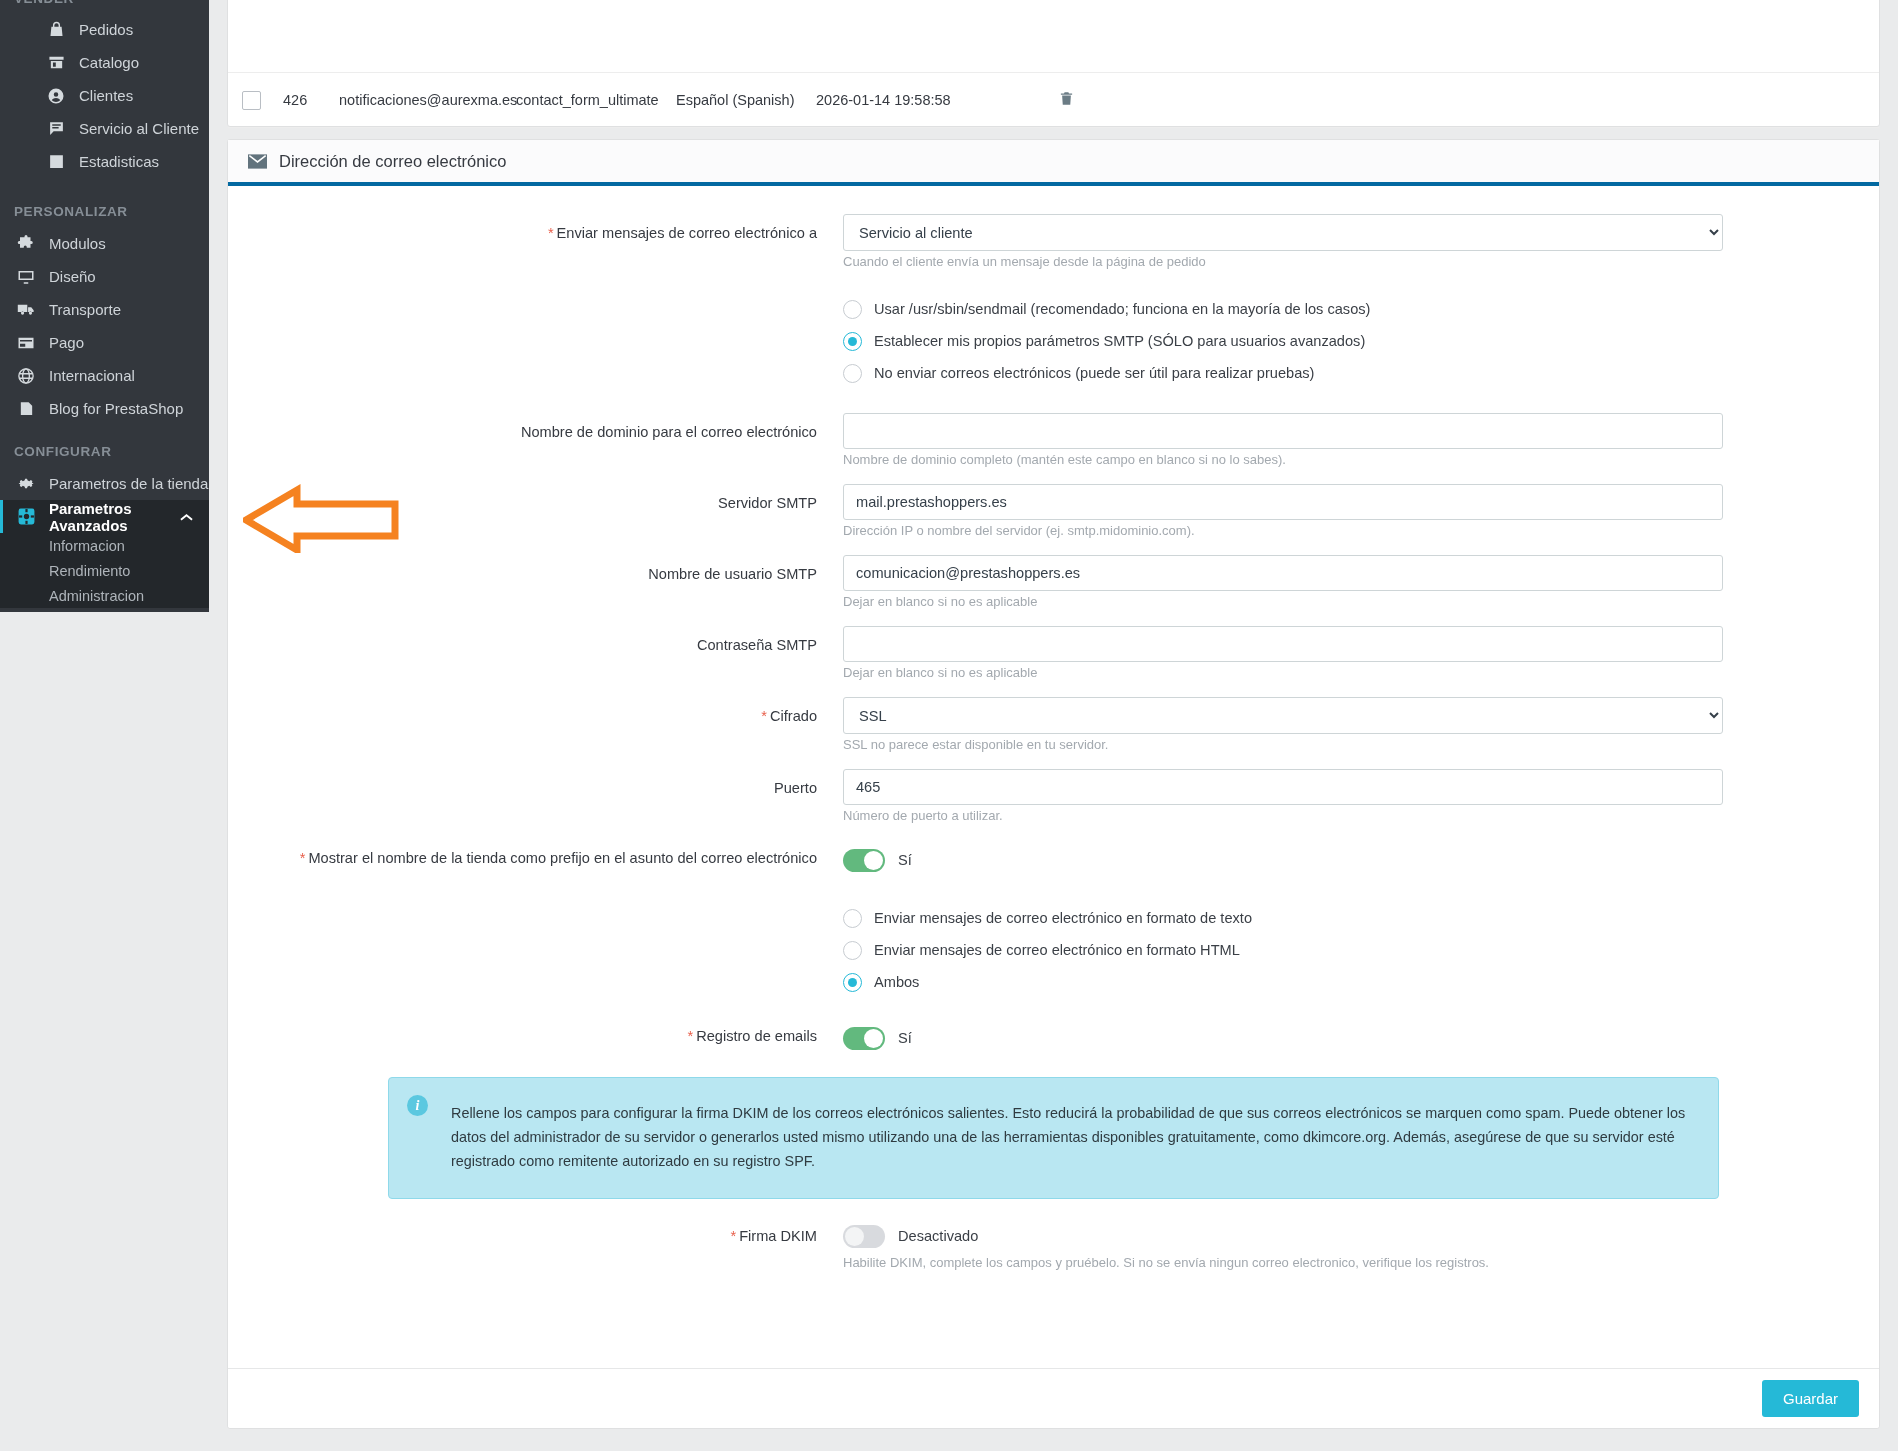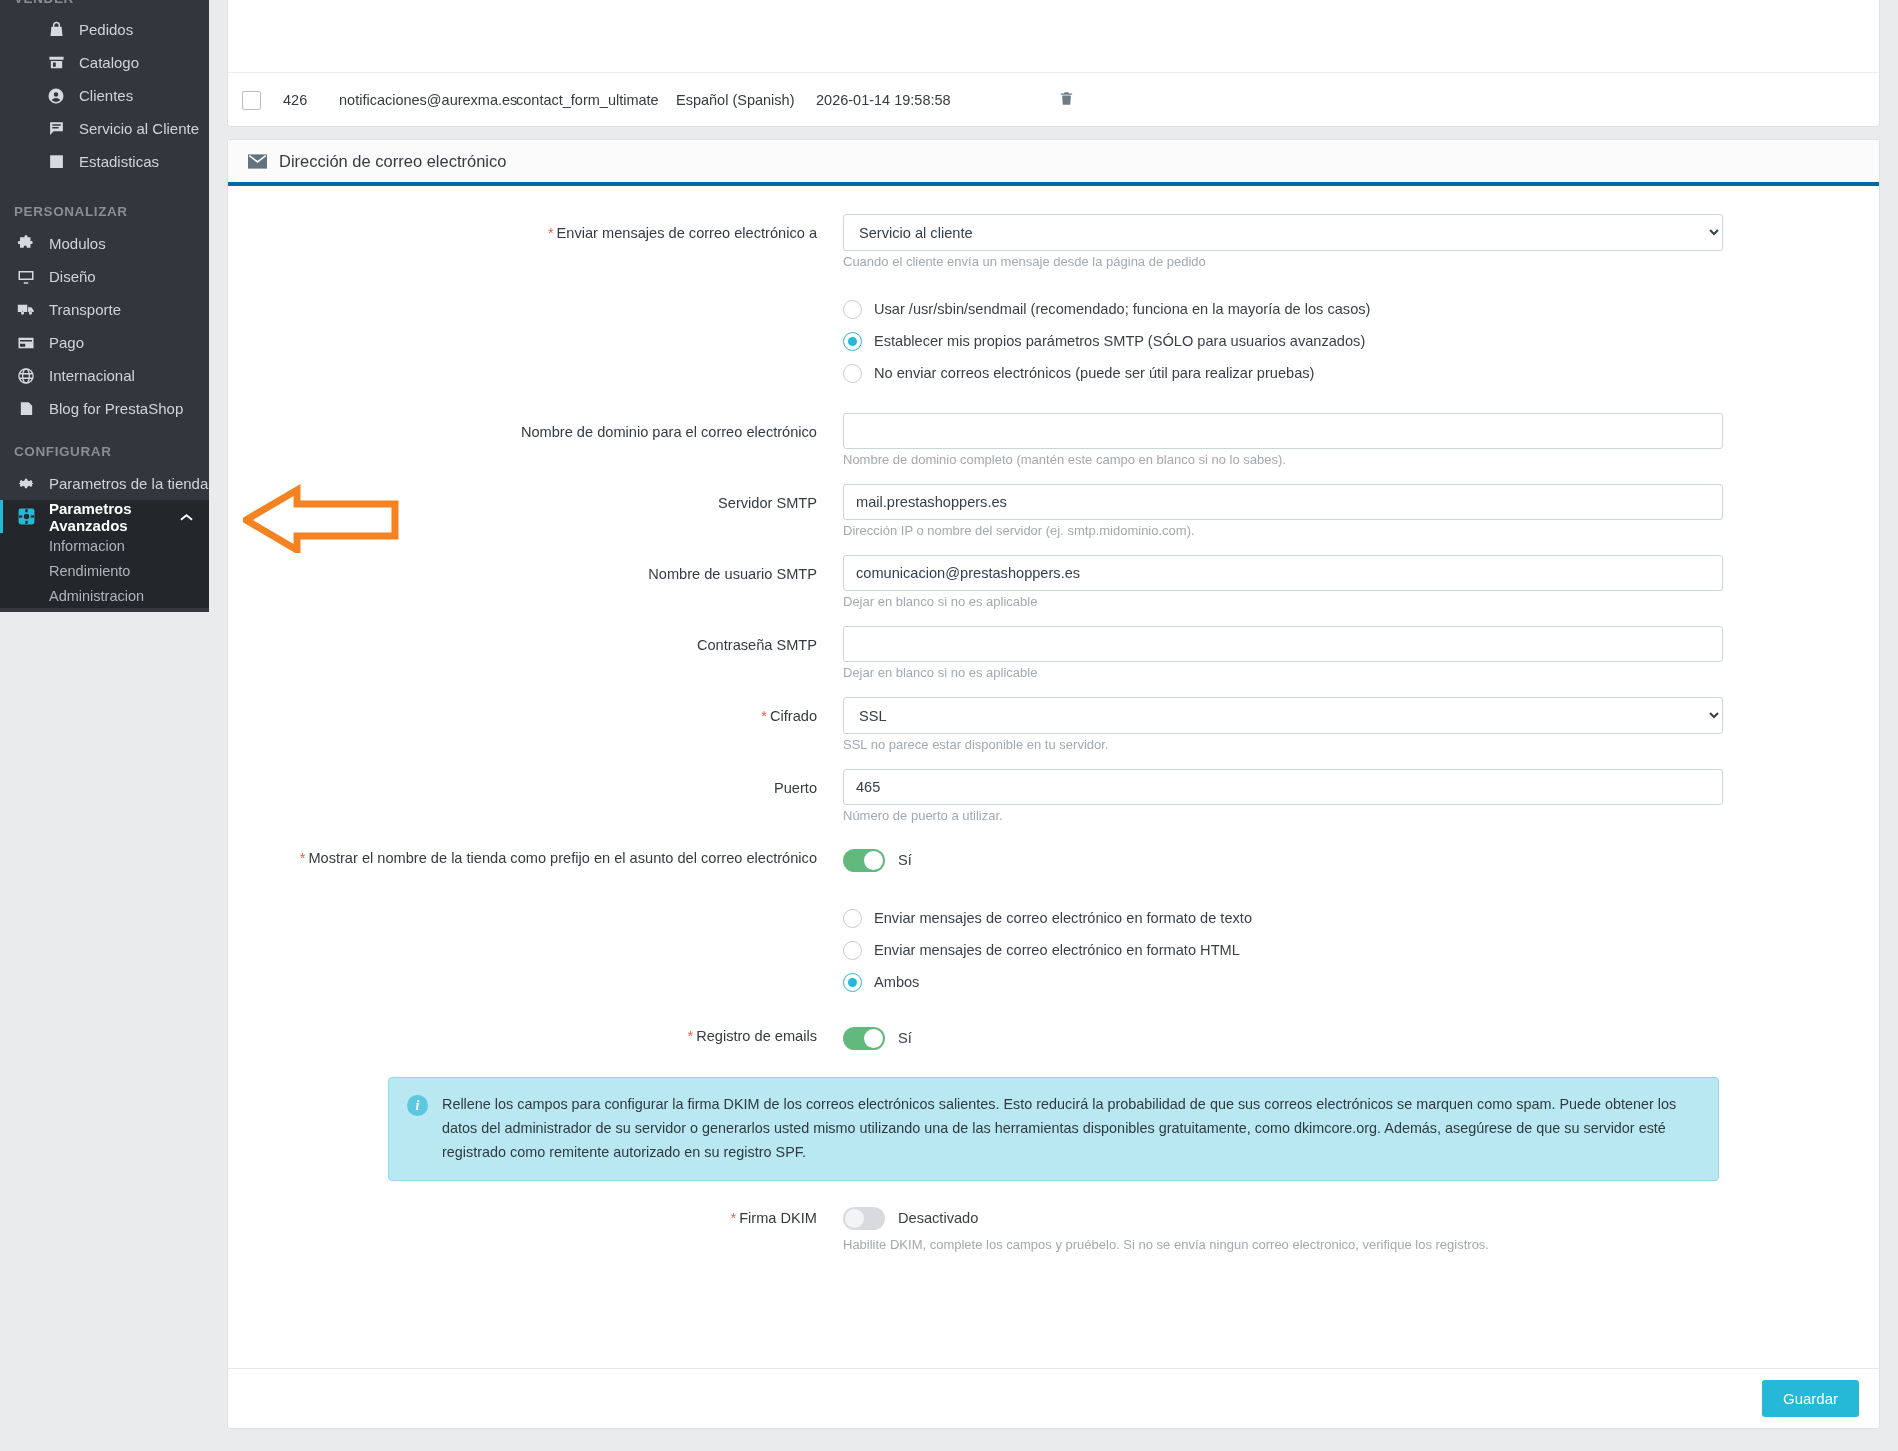--- a/index.html
+++ b/index.html
@@ -154,21 +154,21 @@
     border-radius:4px; padding:15px 22px 16px 18px; display:flex;
     max-width:1334px;
   }
   .infobox .ibicon {
     width:21px; height:21px; min-width:21px; border-radius:50%;
     background:#5bc8e0; color:#fff; font-size:14px; font-weight:bold;
     display:flex; align-items:center; justify-content:center;
     margin-right:14px; margin-top:2px; font-style:italic;
     font-family:"Liberation Serif", serif;
   }
-  .infobox p { margin:0; font-size:14.4px; color:#2f3b41; line-height:1.65; }
+  .infobox p { margin:9px; font-size:14.4px; color:#2f3b41; line-height:1.65; }
 
   .panel-foot {
     position:absolute; left:0; right:0; bottom:0; height:60px;
     border-top:1px solid #e6e7e8; background:#fff;
     display:flex; align-items:center; justify-content:flex-end;
     padding-right:20px; border-radius:0 0 3px 3px;
   }
   .btn-save {
     background:#25b9d7; color:#fff; border:none; border-radius:3px;
     height:37px; padding:0 21px; font-size:15px; font-weight:normal;

